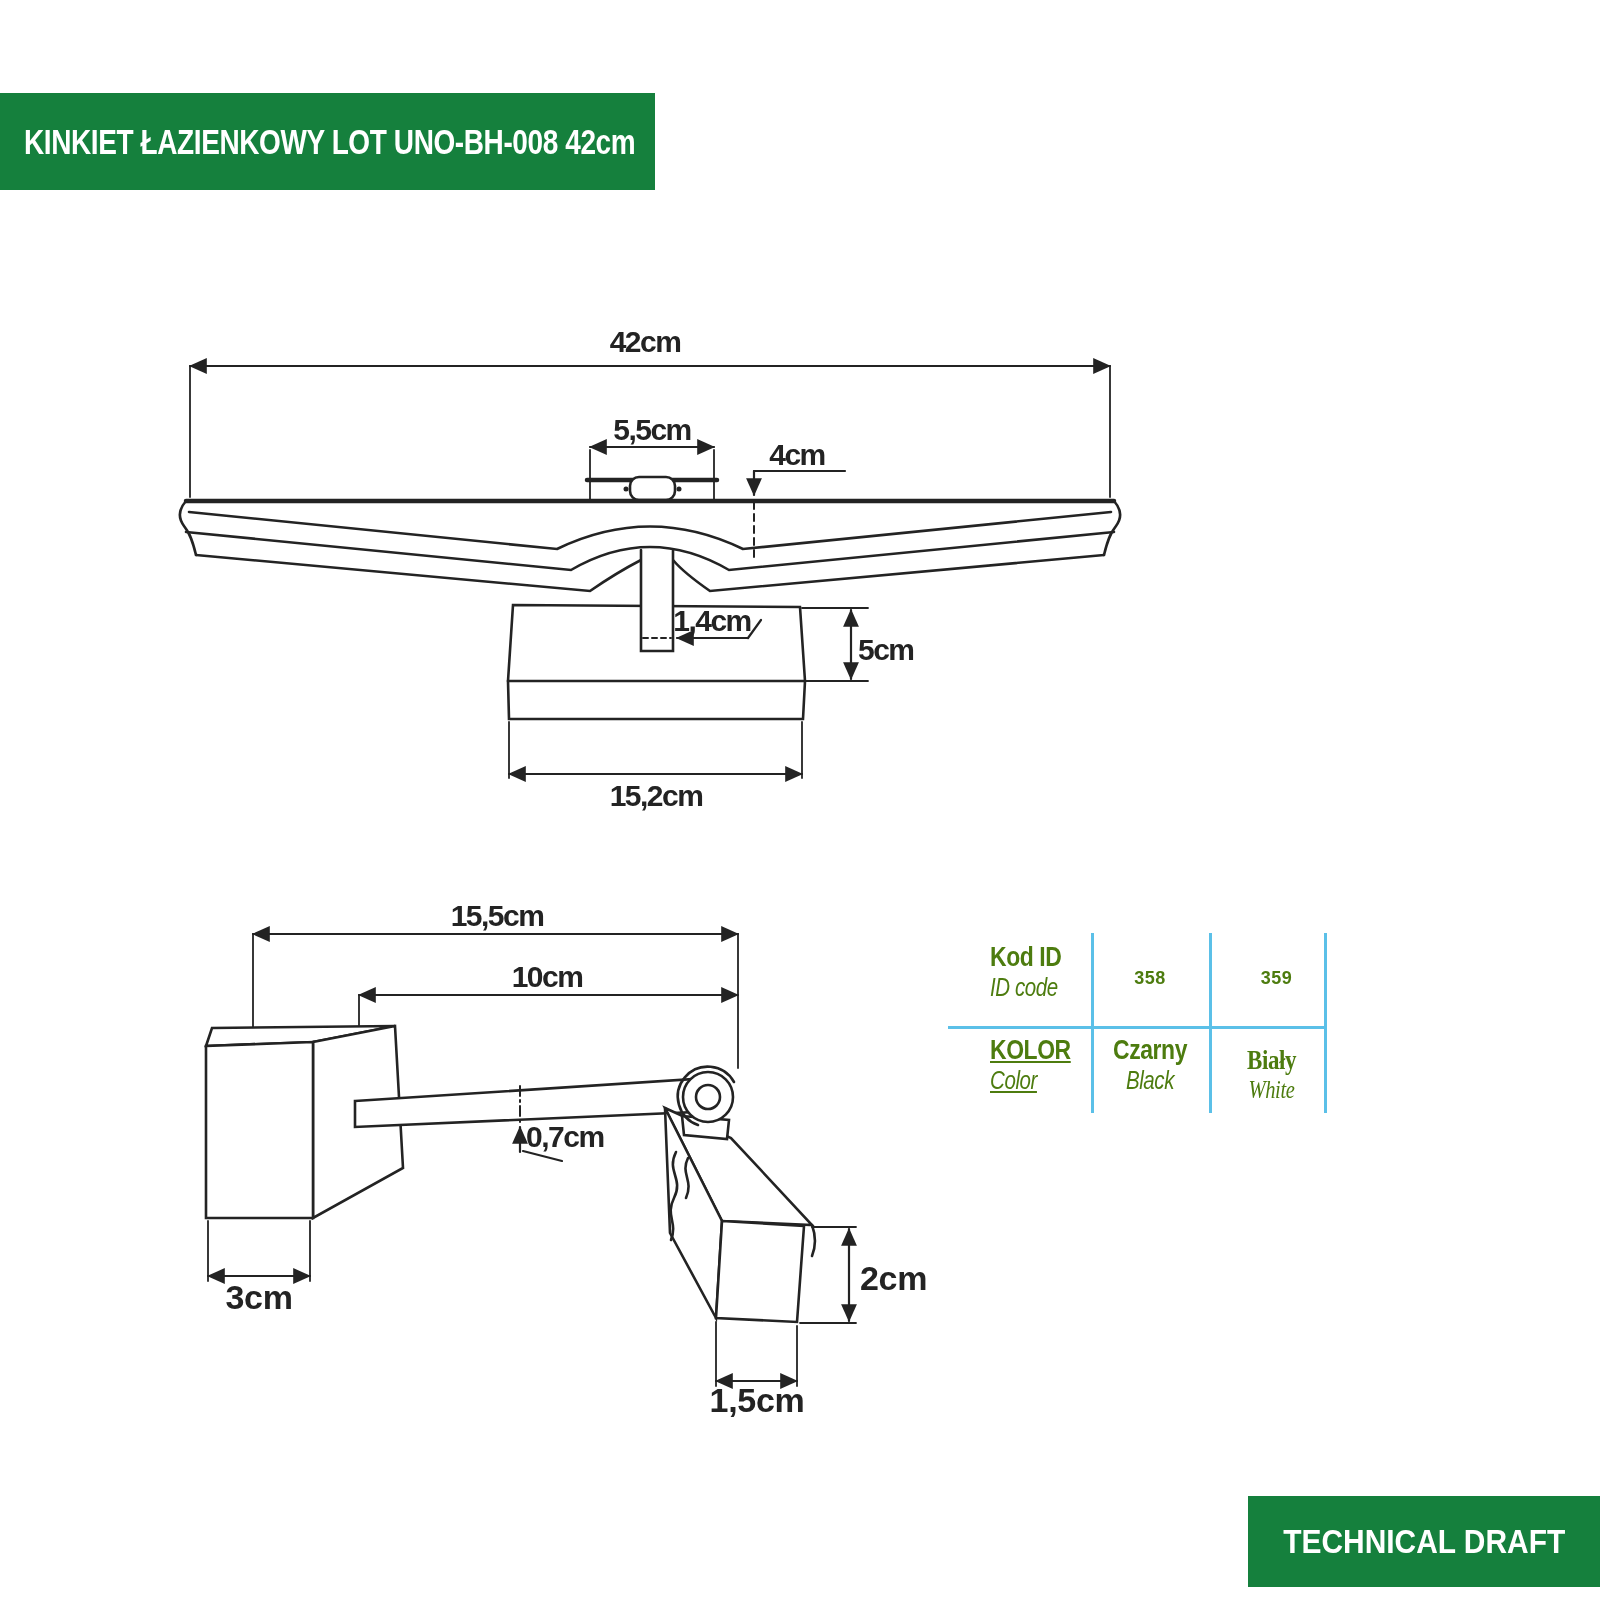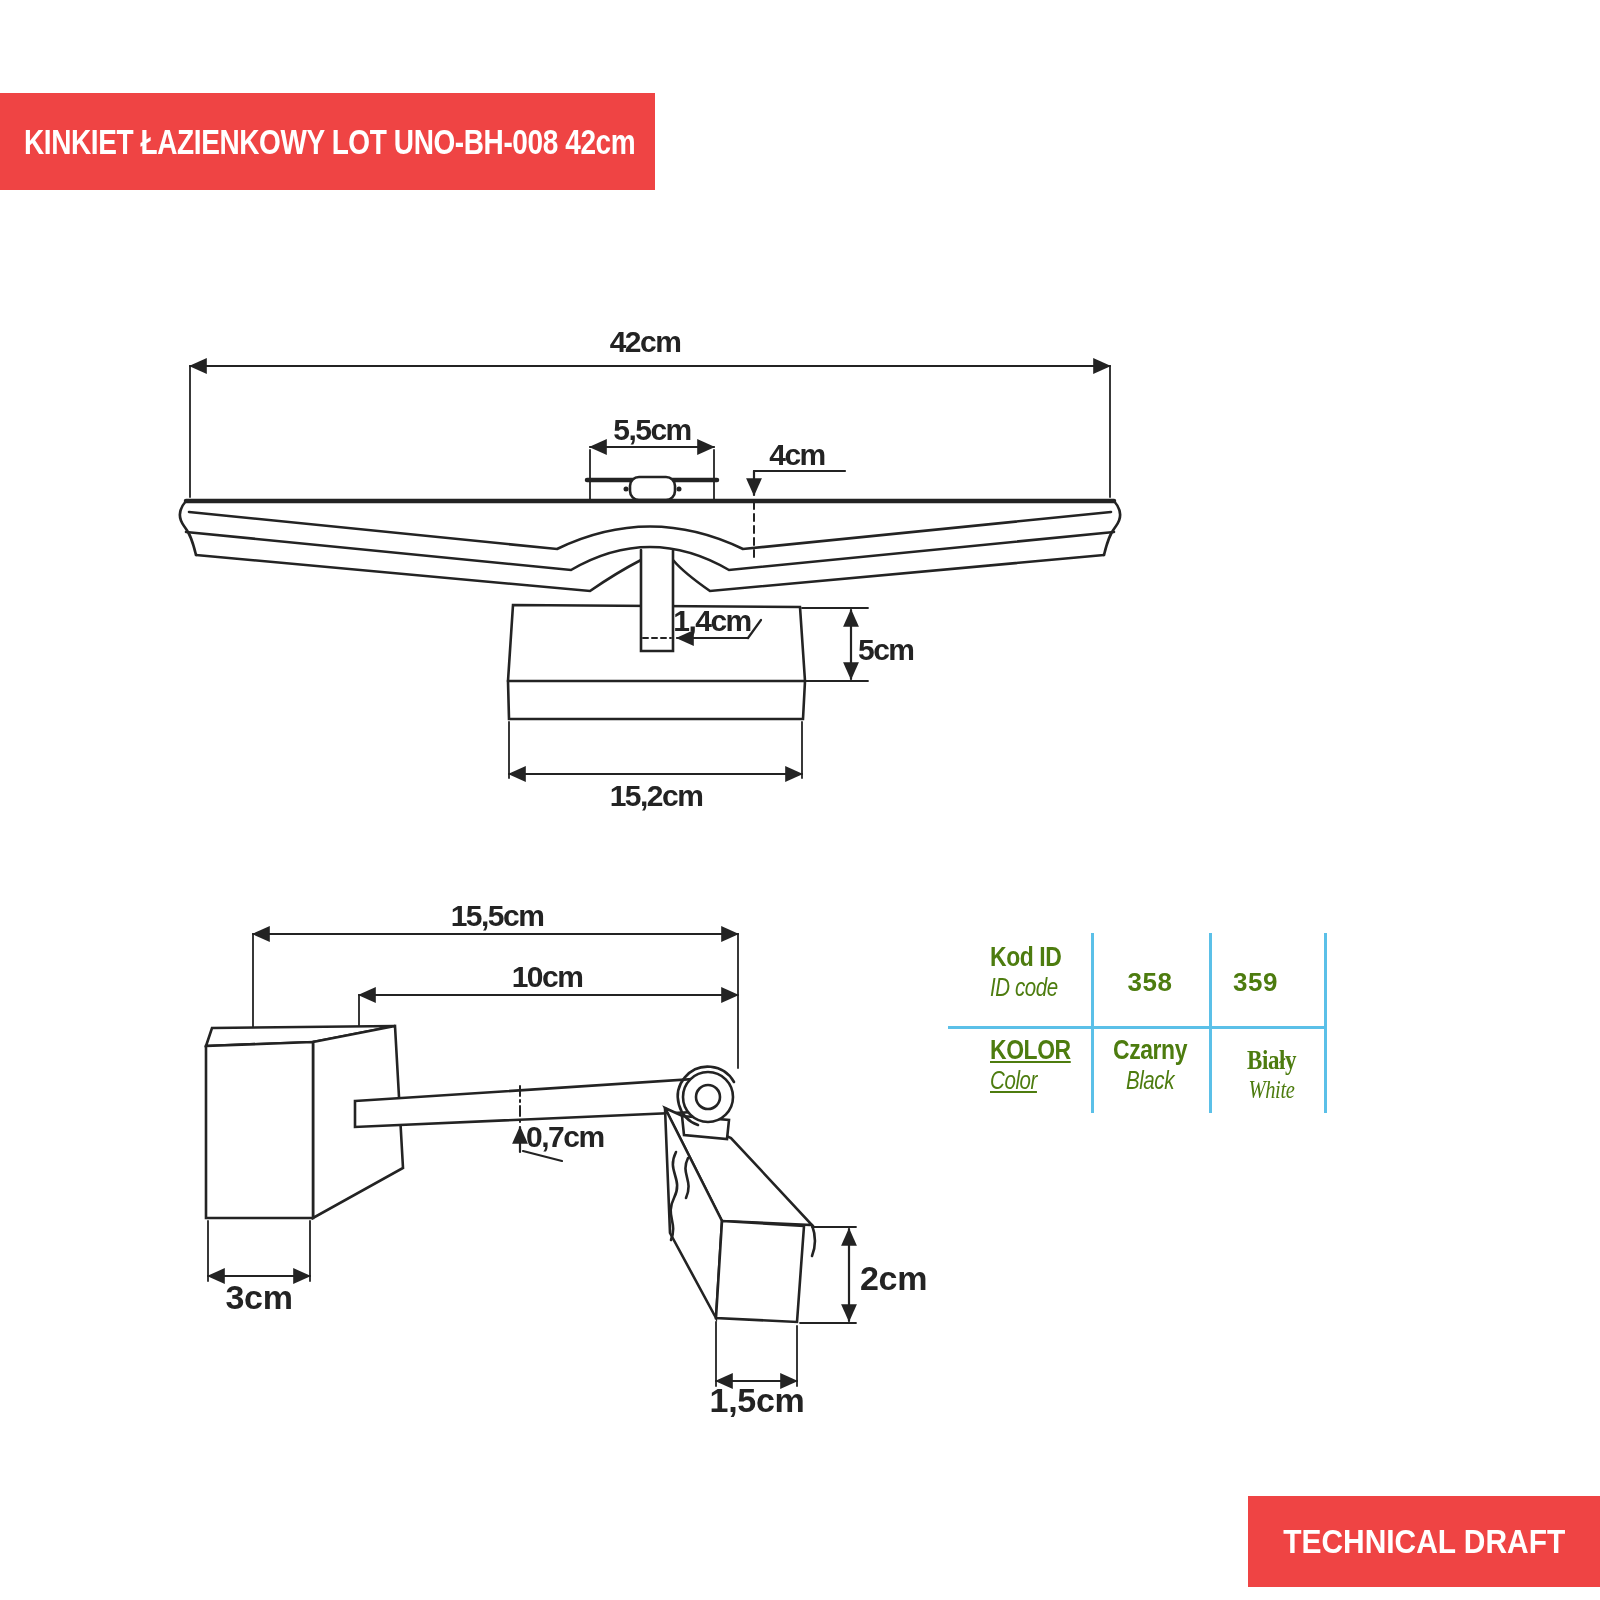--- a/index.html
+++ b/index.html
@@ -1,20 +1,20 @@
 <!DOCTYPE html>
 <html><head>
 <meta charset="utf-8">
 <style>
   html,body{margin:0;padding:0;}
   body{
     width:1600px;height:1600px;background:#ffffff;position:relative;
     font-family:"Liberation Sans",sans-serif;overflow:hidden;
   }
-  .banner{position:absolute;background:#ef4444;display:flex;align-items:center;}
+  .banner{position:absolute;background:#15803d;display:flex;align-items:center;}
   #header-banner{left:0;top:93px;width:655px;height:97px;}
   #header-banner span{
     color:#fff;font-weight:700;font-size:35px;letter-spacing:-.5px;white-space:nowrap;
     transform:scaleX(.8);transform-origin:left center;padding-left:30px;display:inline-block;
   }
   #footer-banner{left:1248px;top:1496px;width:352px;height:91px;justify-content:center;}
   #footer-banner span{
     color:#fff;font-weight:700;font-size:34px;white-space:nowrap;
     transform:scaleX(.88);transform-origin:center;display:inline-block;
   }
@@ -37,21 +37,21 @@
   #tl-v2{left:261px;top:0;width:3px;height:180px;}
   #tl-v3{left:376px;top:0;width:3px;height:180px;}
   #tl-h1{left:0;top:93px;width:379px;height:3px;}
   .cell{position:absolute;line-height:1.05;}
   .cell.center{text-align:center;}
   .pl{font-weight:700;font-size:27px;letter-spacing:-.5px;display:inline-block;
       transform:scaleX(.85);transform-origin:left bottom;}
   .en{font-style:italic;font-weight:400;font-size:25px;letter-spacing:-.5px;display:inline-block;
       transform:scaleX(.82);transform-origin:left bottom;margin-top:3px;}
   .cell.center .pl,.cell.center .en{transform-origin:center bottom;}
-  .num{font-weight:700;font-size:26px;letter-spacing:.5px;}
+  .num{font-weight:700;font-size:18px;letter-spacing:.5px;}
   .stack{display:flex;flex-direction:column;}
 </style>
 </head>
 <body>
 
 <div class="banner" id="header-banner">
   <span>KINKIET ŁAZIENKOWY LOT UNO-BH-008 42cm</span>
 </div>
 
 <svg id="drawing" width="1600" height="1600" viewBox="0 0 1600 1600">
@@ -205,21 +205,21 @@
   <div class="tline" id="tl-v3"></div>
   <div class="tline" id="tl-h1"></div>
 
   <div class="cell stack" style="left:42px;top:10px;">
     <span class="pl">Kod ID</span>
     <span class="en">ID code</span>
   </div>
   <div class="cell center" style="left:143px;top:36px;width:118px;">
     <span class="num">358</span>
   </div>
-  <div class="cell center" style="left:250px;top:36px;width:115px;">
+  <div class="cell center" style="left:271px;top:36px;width:115px;">
     <span class="num">359</span>
   </div>
 
   <div class="cell stack" style="left:42px;top:103px;text-decoration:underline;">
     <span class="pl">KOLOR</span>
     <span class="en">Color</span>
   </div>
   <div class="cell center stack" style="left:143px;top:103px;width:118px;">
     <span class="pl">Czarny</span>
     <span class="en">Black</span>

